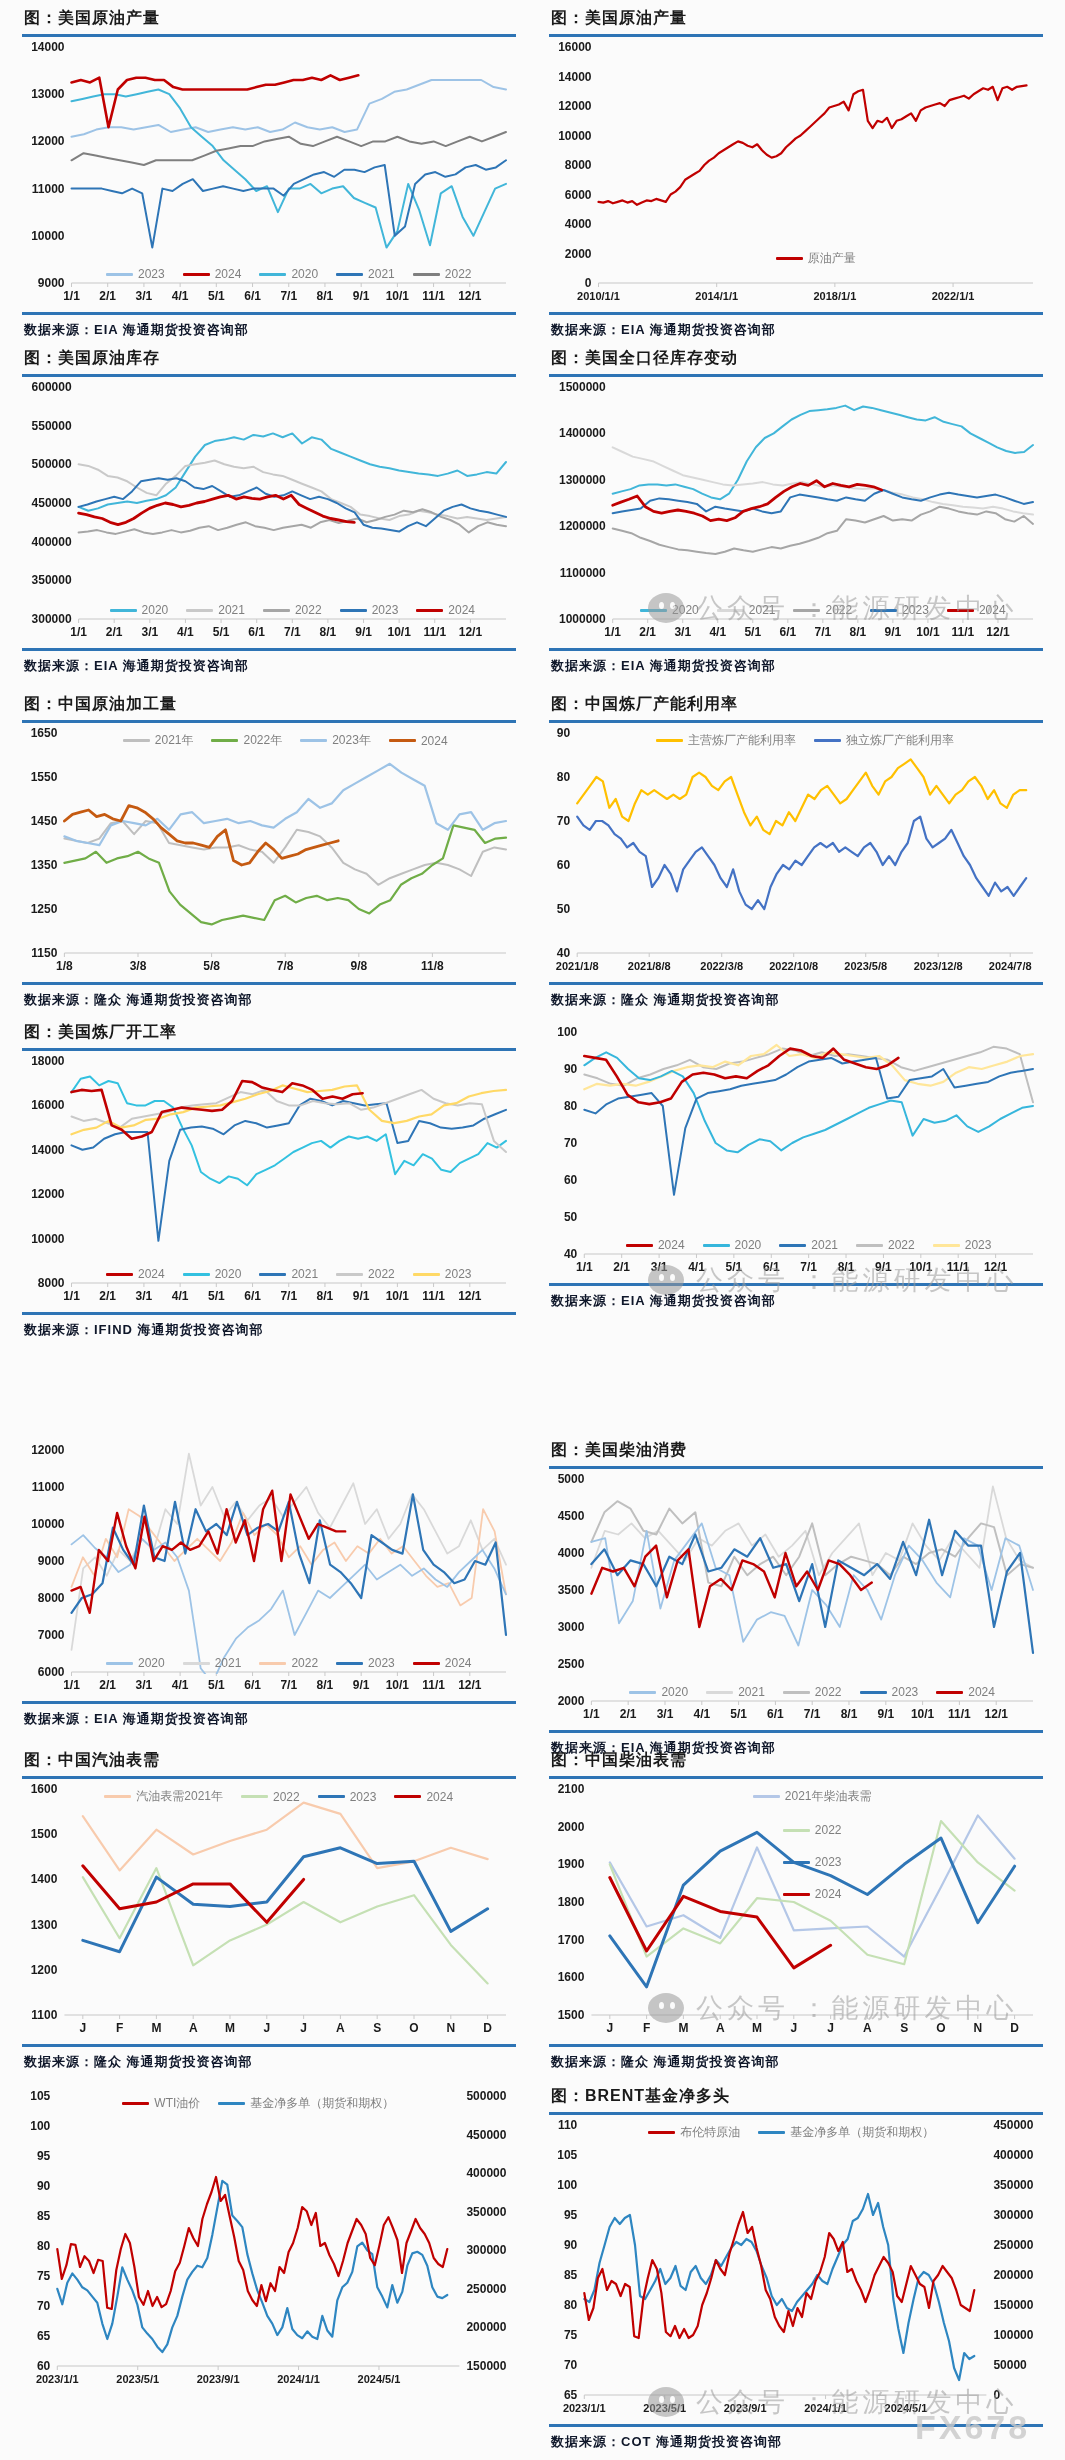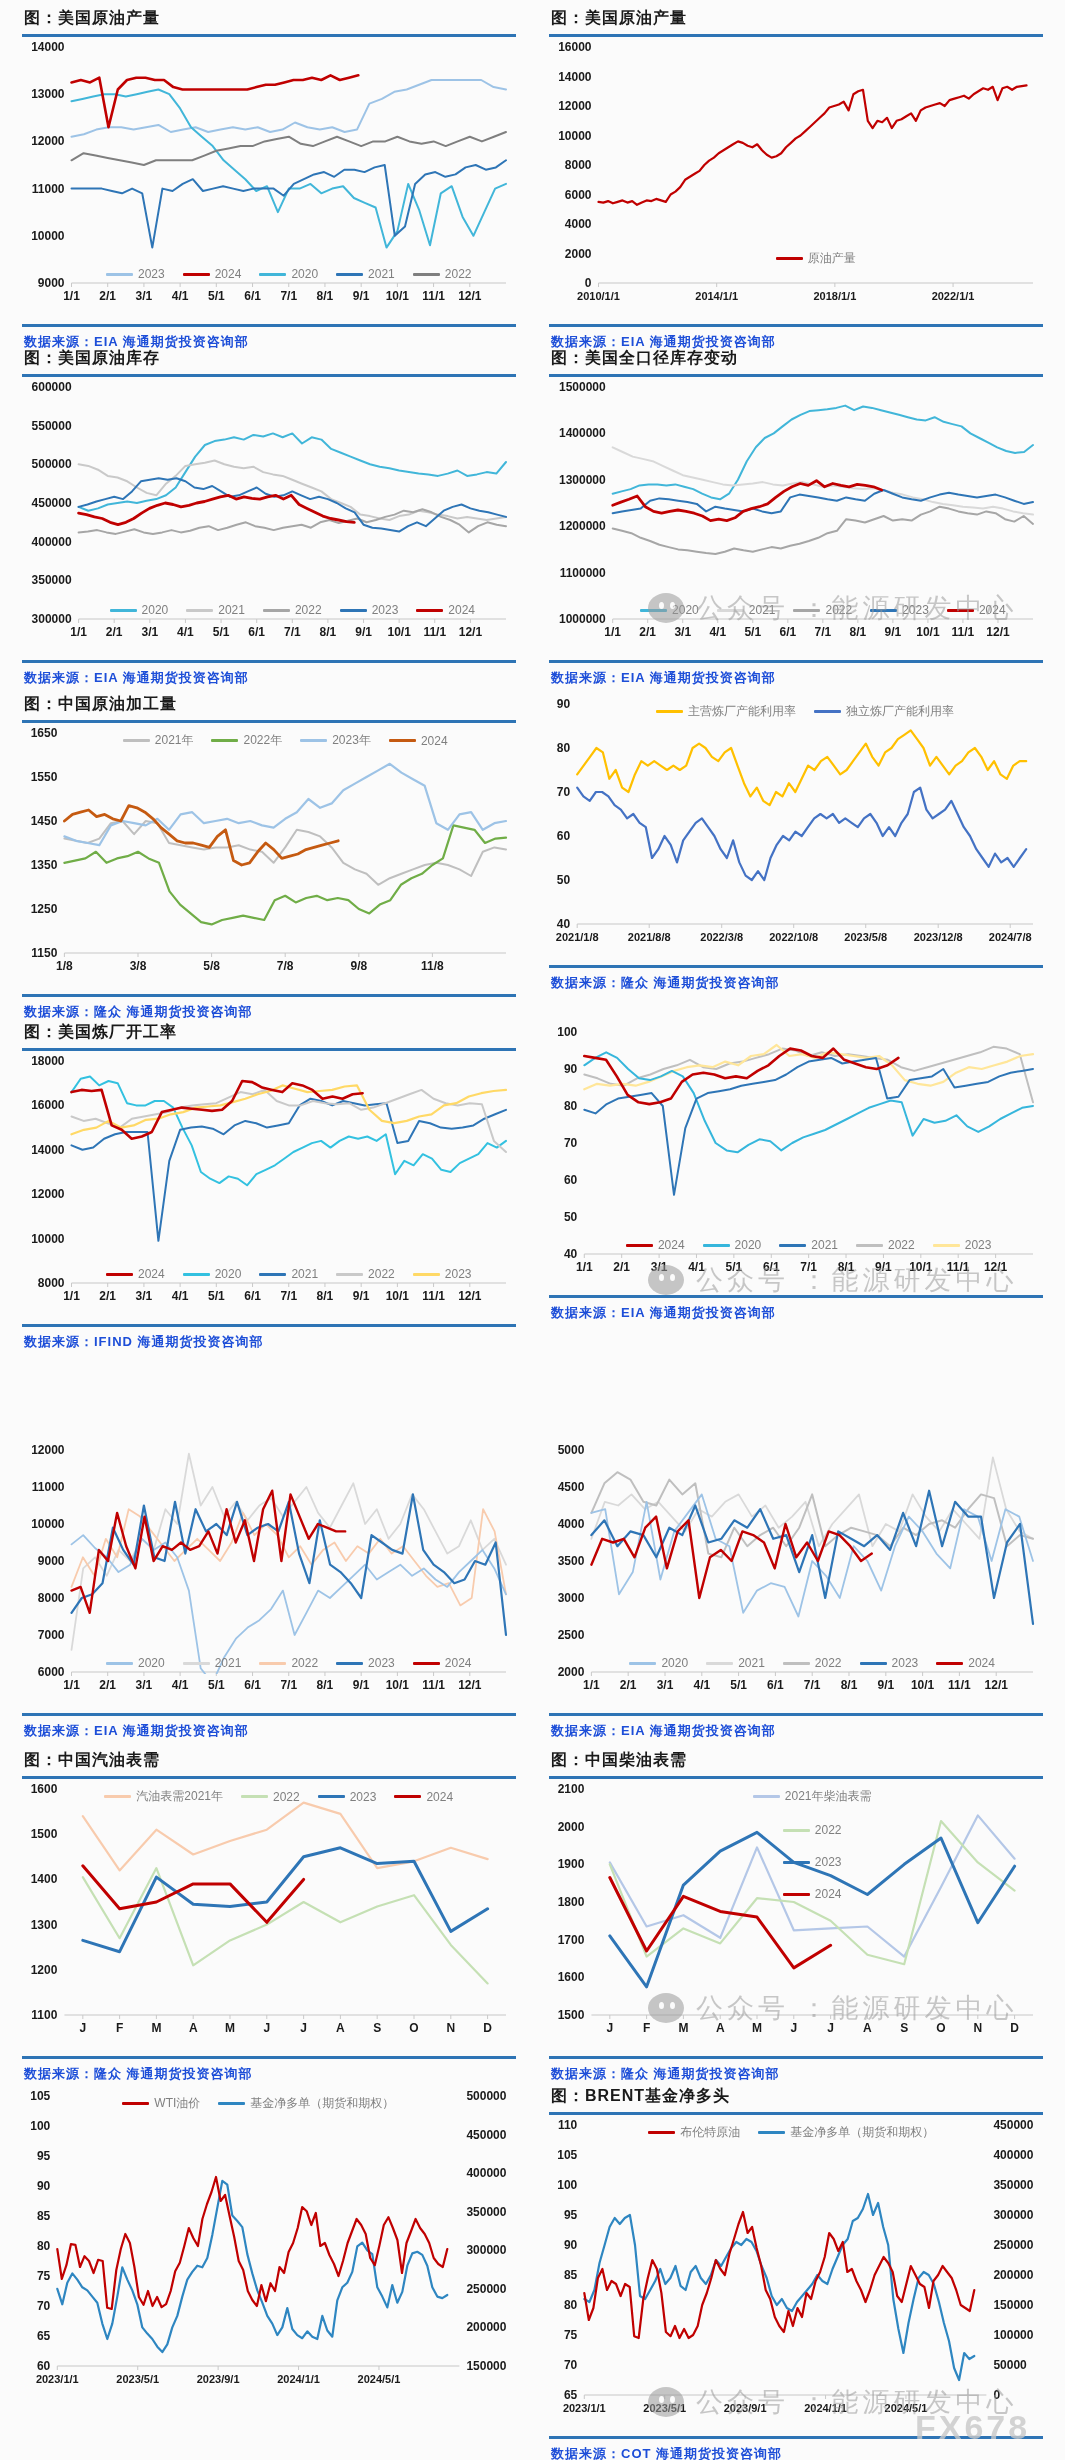--- a/index.html
+++ b/index.html
@@ -10,22 +10,22 @@
       border-bottom:3px solid #2e74b5;letter-spacing:1px;}
   .plot{position:relative;margin-top:4px;}
   .plot svg{position:absolute;left:0;top:0;}
   .legend{position:absolute;display:flex;justify-content:center;align-items:center;
           gap:18px;pointer-events:none;text-align:right;}
   .legend .it{display:flex;align-items:center;gap:5px;white-space:nowrap;color:#7f7f7f;font-size:12px;}
   .legend .sw{display:inline-block;width:27px;height:3px;border-radius:1px;}
   .legend.top{top:5px;}
   .legend.bottom{bottom:26px;}
   .legend.bottom-center{bottom:40px;}
-  .src{margin-top:17px;border-top:3px solid #2e74b5;padding:6px 0 0 2px;
-       font-size:13px;font-weight:700;color:#1d4ed8;letter-spacing:1px;}
+  .src{margin-top:5px;border-top:3px solid #2e74b5;padding:6px 0 0 2px;
+       font-size:13px;font-weight:700;color:#0f172a;letter-spacing:1px;}
   .wm{position:absolute;display:flex;align-items:center;gap:12px;font-size:27px;color:#9c9c9c;
       opacity:.55;letter-spacing:4px;white-space:nowrap;}
   .wicon{display:inline-block;width:36px;height:30px;background:#9a9a9a;border-radius:50%;position:relative;}
   .wicon:before,.wicon:after{content:'';position:absolute;width:5px;height:7px;background:#fbfbfb;border-radius:50%;top:9px;}
   .wicon:before{left:11px}
   .wicon:after{left:22px}
   .fx{position:absolute;font-size:34px;font-weight:700;color:#c9c9c9;opacity:.8;letter-spacing:3px;}
 </style>
 </head>
 <body>
@@ -327,20 +327,21 @@
           <span class="it">
             <span class="sw" style="background: rgb(197, 90, 17);"></span>
             <span>2024</span>
           </span>
         </div>
       </div>
     <div class="src">数据来源：隆众   海通期货投资咨询部</div>
   </section>
 
   <section class="chart" style="top:694px;left:549px;width:494px">
+    <h3 class="ct">图：中国炼厂产能利用率</h3>
     <div class="plot" style="height:250px">
         <svg width="494" height="250" viewBox="0 0 494 250">
           <text x="21.2" y="230" text-anchor="end" font-size="12" font-weight="bold" fill="#1a1a1a">40</text>
           <text x="21.2" y="186" text-anchor="end" font-size="12" font-weight="bold" fill="#1a1a1a">50</text>
           <text x="21.2" y="142" text-anchor="end" font-size="12" font-weight="bold" fill="#1a1a1a">60</text>
           <text x="21.2" y="98" text-anchor="end" font-size="12" font-weight="bold" fill="#1a1a1a">70</text>
           <text x="21.2" y="54" text-anchor="end" font-size="12" font-weight="bold" fill="#1a1a1a">80</text>
           <text x="21.2" y="10" text-anchor="end" font-size="12" font-weight="bold" fill="#1a1a1a">90</text>
           <line x1="28.2" y1="226" x2="484" y2="226" stroke="#d9d9d9" stroke-width="1.4"></line>
           <line x1="28.2" y1="226" x2="28.2" y2="230" stroke="#c9c9c9" stroke-width="1"></line>
@@ -581,20 +582,21 @@
           <span class="it">
             <span class="sw" style="background: rgb(192, 0, 0);"></span>
             <span>2024</span>
           </span>
         </div>
       </div>
     <div class="src">数据来源：EIA   海通期货投资咨询部</div>
   </section>
 
   <section class="chart" style="top:1440px;left:549px;width:494px">
+    <h3 class="ct">图：美国柴油消费</h3>
     <div class="plot" style="height:252px">
         <svg width="494" height="252" viewBox="0 0 494 252">
           <text x="35.4" y="232" text-anchor="end" font-size="12" font-weight="bold" fill="#1a1a1a">2000</text>
           <text x="35.4" y="195" text-anchor="end" font-size="12" font-weight="bold" fill="#1a1a1a">2500</text>
           <text x="35.4" y="158" text-anchor="end" font-size="12" font-weight="bold" fill="#1a1a1a">3000</text>
           <text x="35.4" y="121" text-anchor="end" font-size="12" font-weight="bold" fill="#1a1a1a">3500</text>
           <text x="35.4" y="84" text-anchor="end" font-size="12" font-weight="bold" fill="#1a1a1a">4000</text>
           <text x="35.4" y="47" text-anchor="end" font-size="12" font-weight="bold" fill="#1a1a1a">4500</text>
           <text x="35.4" y="10" text-anchor="end" font-size="12" font-weight="bold" fill="#1a1a1a">5000</text>
           <line x1="42.4" y1="228" x2="484" y2="228" stroke="#d9d9d9" stroke-width="1.4"></line>

